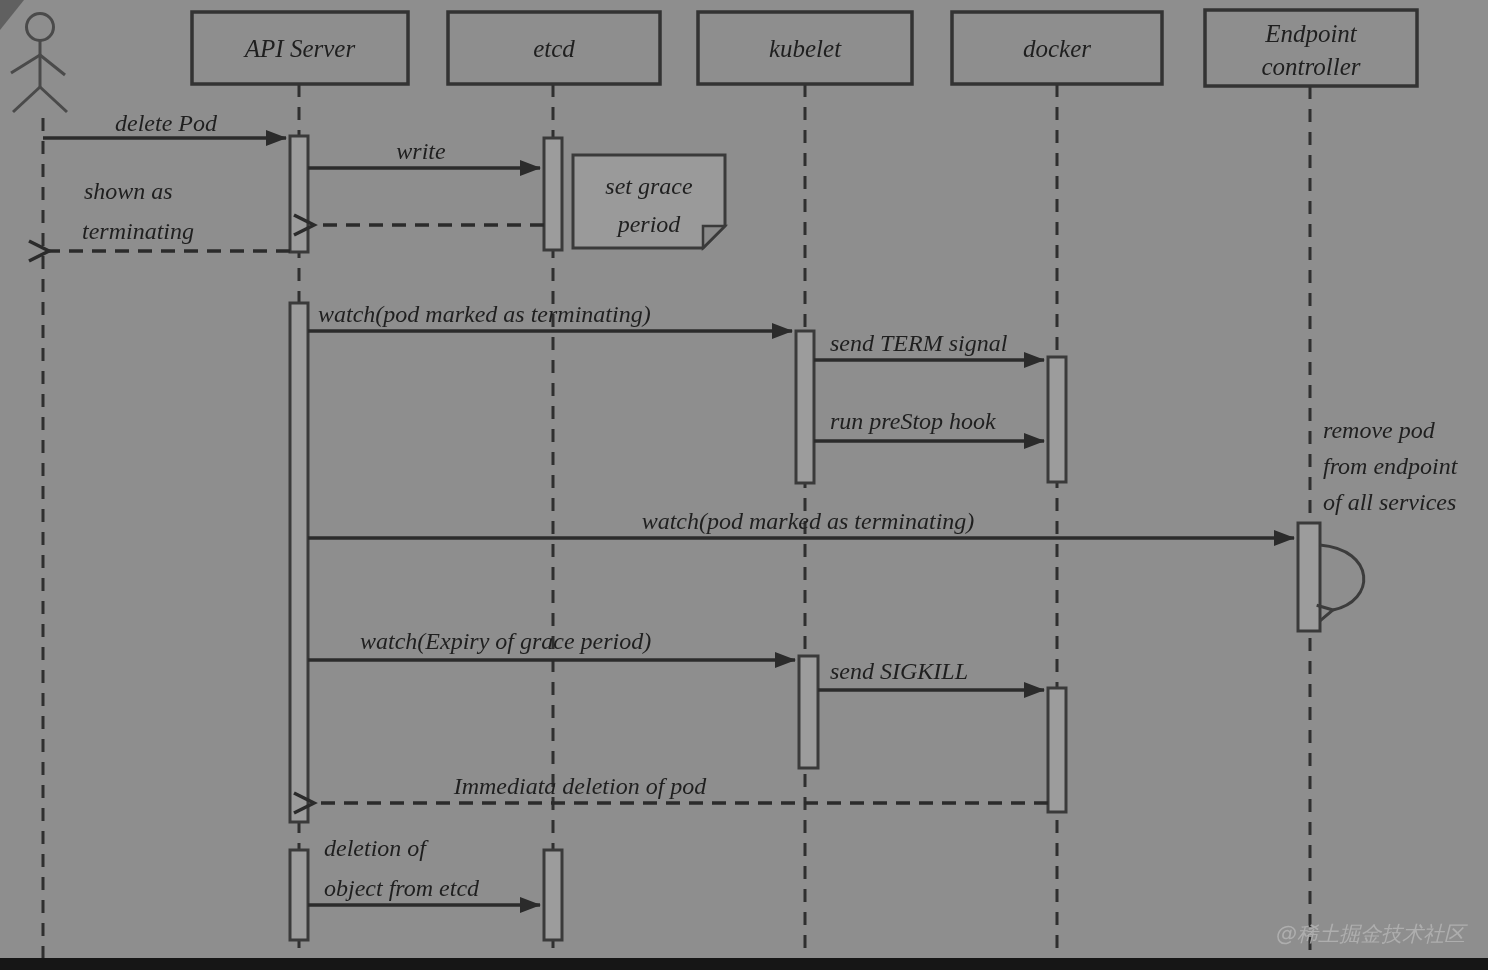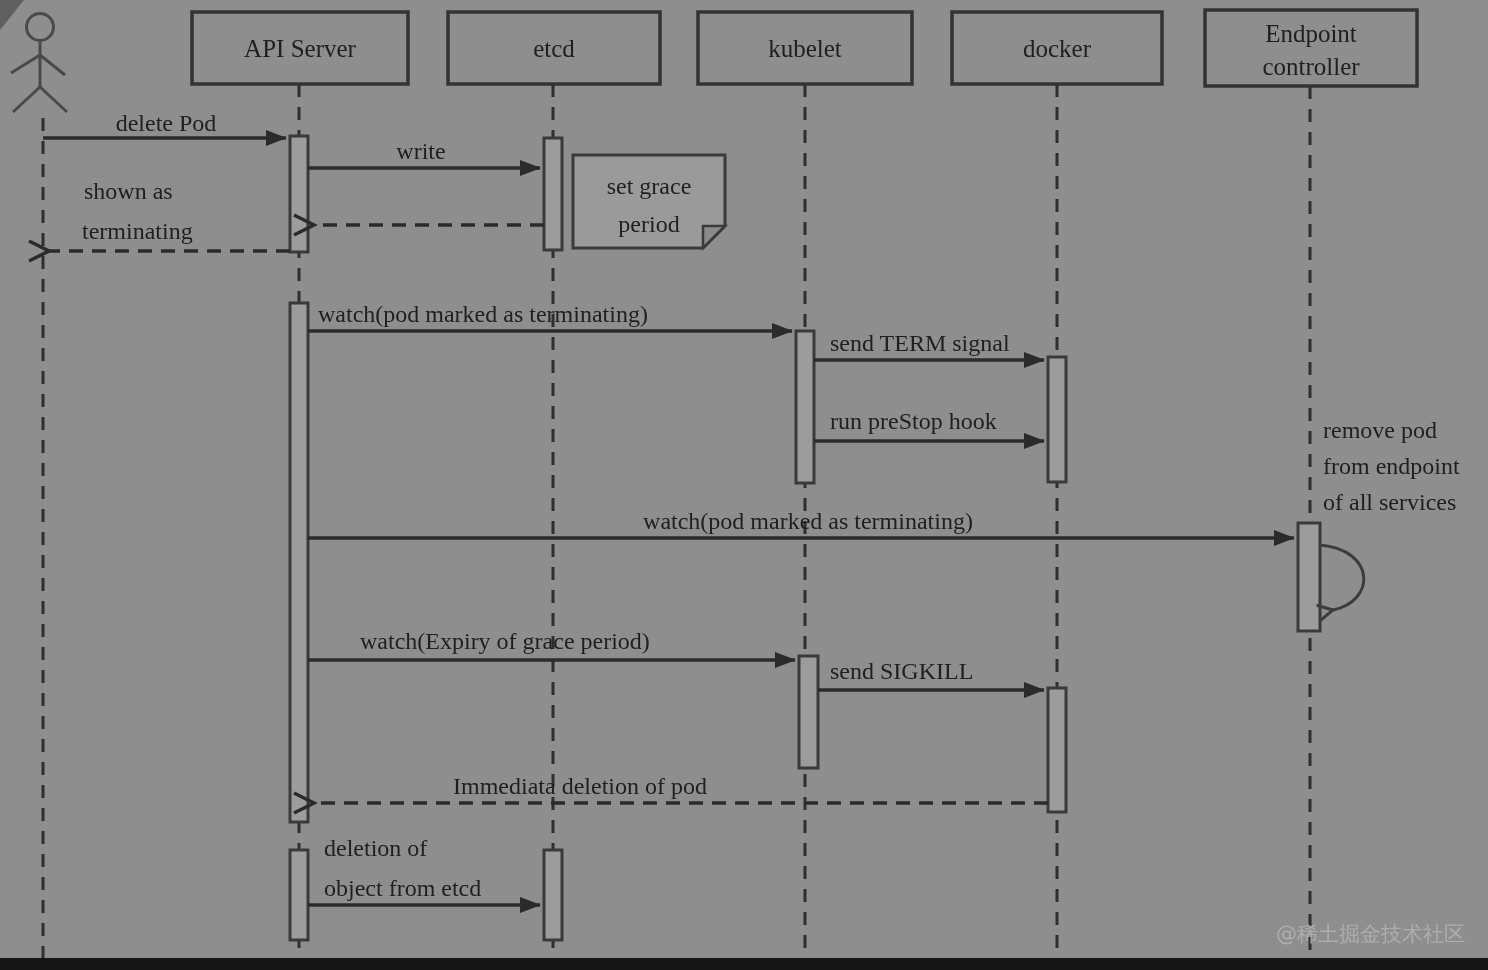--- a/index.html
+++ b/index.html
@@ -8,20 +8,21 @@
     width: 1488px;
     height: 970px;
     background: #8e8e8e;
     overflow: hidden;
     font-family: "Liberation Serif", serif;
   }
   .stage {
     position: relative;
     width: 1268px;
     height: 970px;
+    font-style: italic;
   }
   svg { display: block; }
   .box-label {
     font-family: "Liberation Serif", serif;
     font-size: 25px;
     fill: #1f1f1f;
   }
   .msg-label {
     font-family: "Liberation Serif", serif;
     font-size: 24px;

